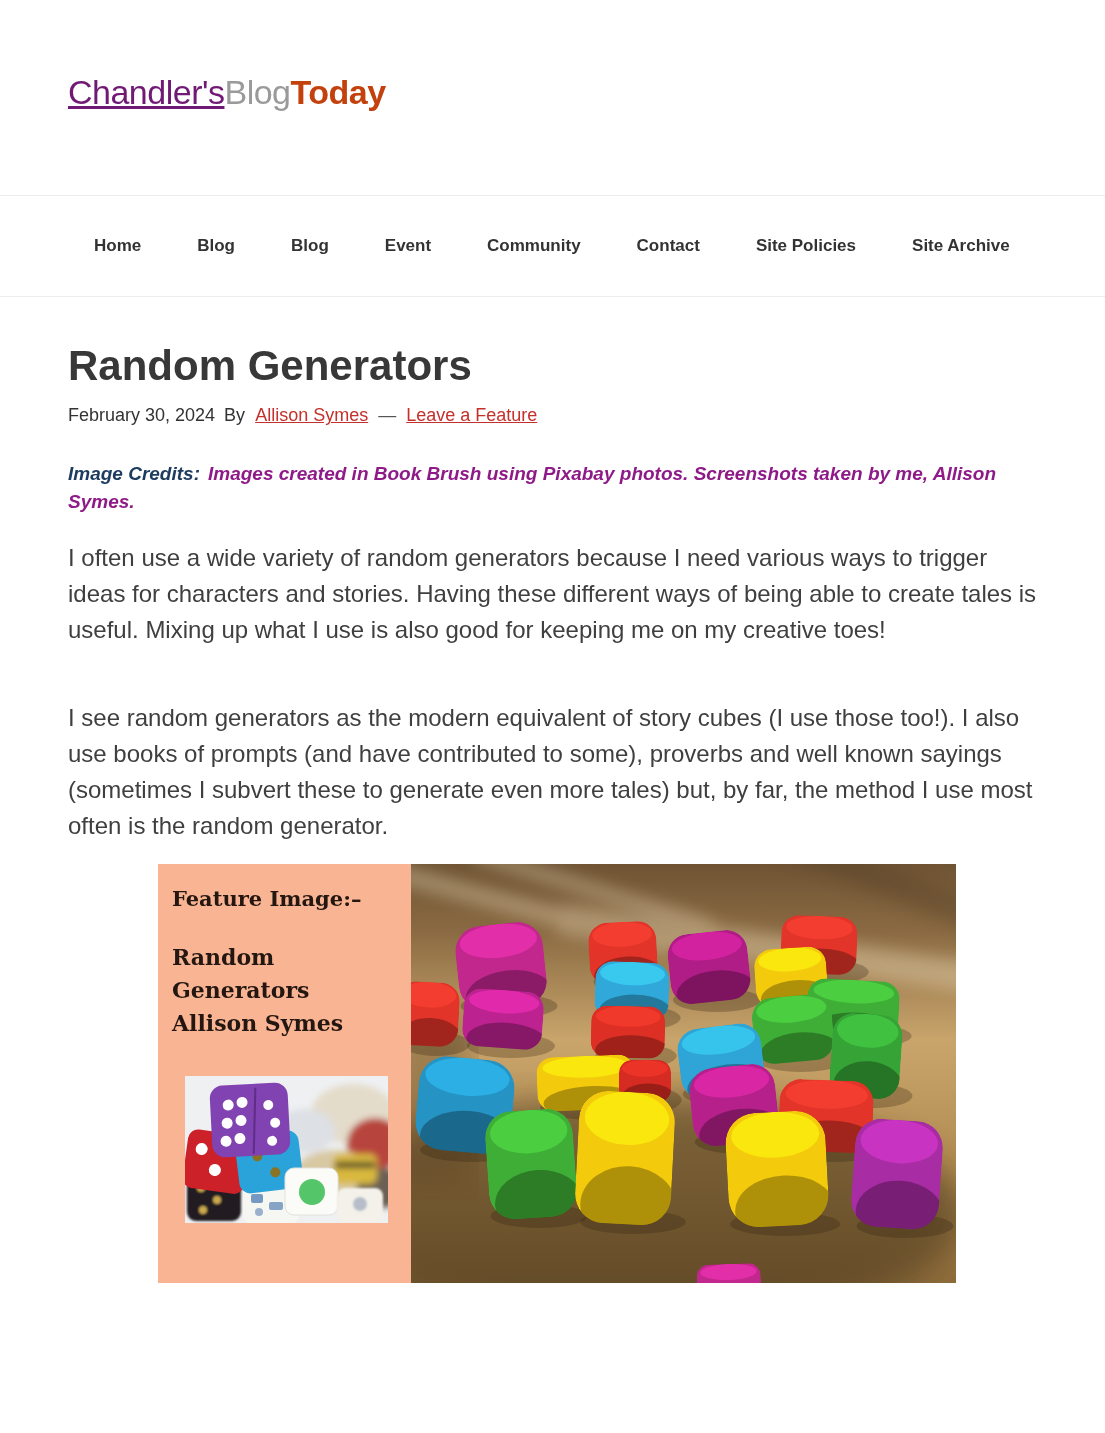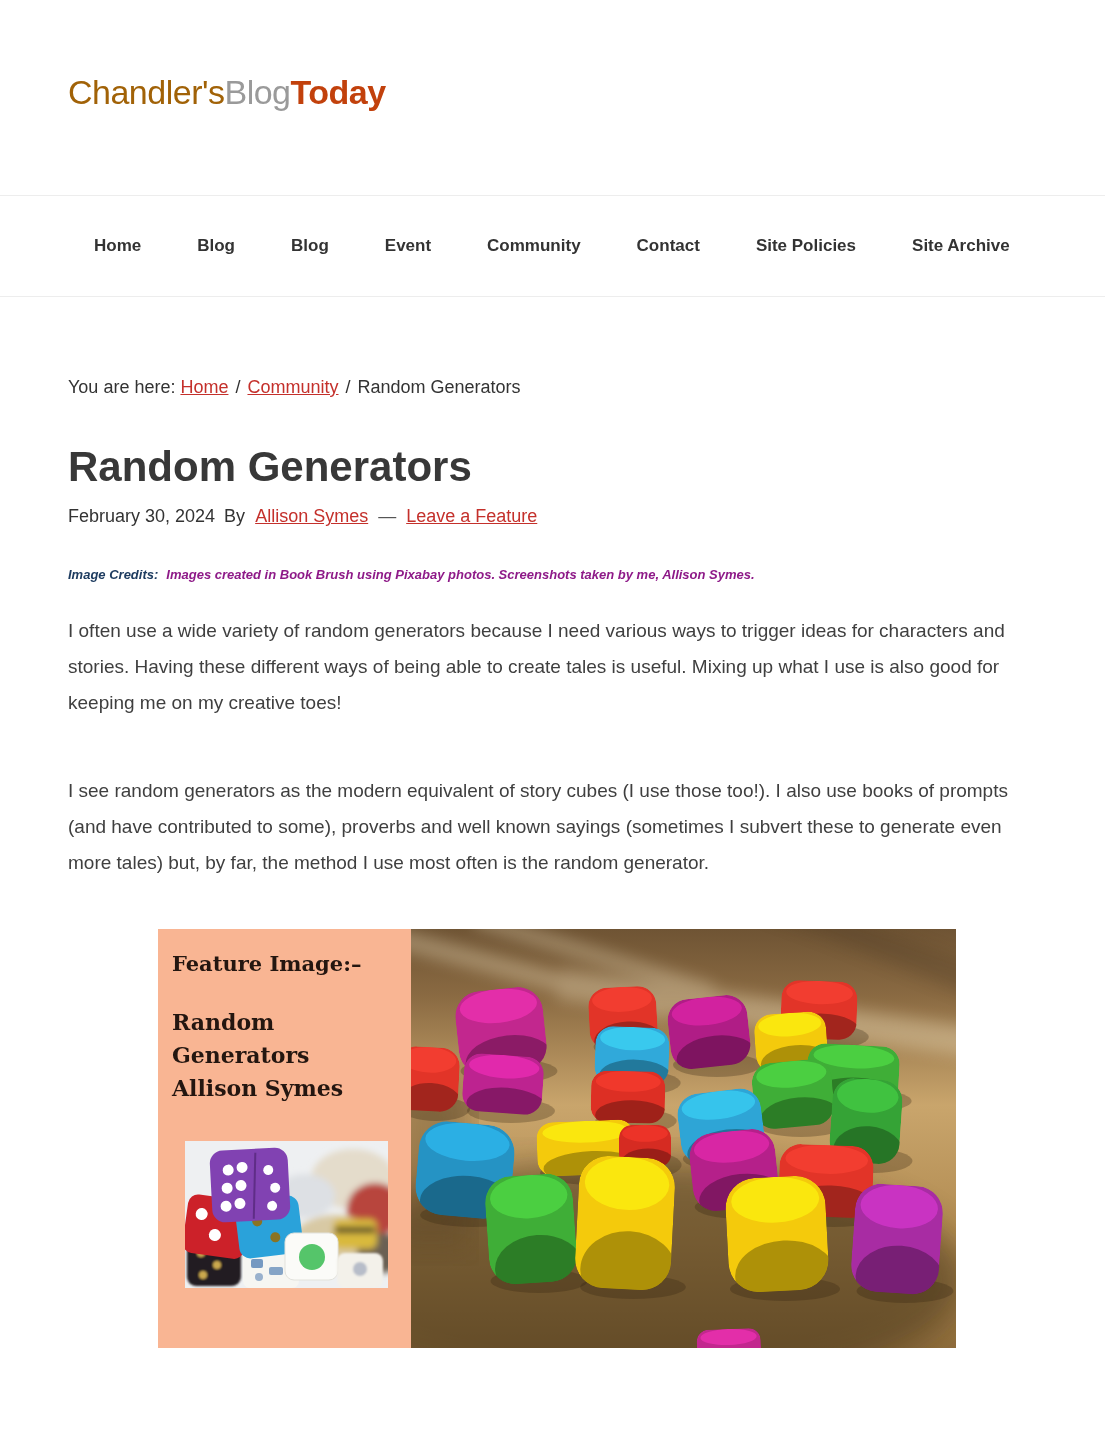--- a/index.html
+++ b/index.html
@@ -7,21 +7,21 @@
   body {
     font-family: "Liberation Sans", sans-serif;
     color: #3b3b3b;
     width: 1105px;
   }
   .page { width: 1105px; min-height: 1433px; overflow: hidden; background: #fff; }
 
   
   .site-header { height: 195px; padding: 74px 0 0 68px; }
   .logo { font-size: 34px; line-height: 1.1; letter-spacing: -0.5px; cursor: pointer; }
-  .logo .l1 { color: #a16207; }
+  .logo .l1 { color: #701a75; text-decoration: underline; }
   .logo .l2 { color: #9a9a9a; }
   .logo .l3 { color: #c2410c; font-weight: bold; }
 
   
   .main-nav {
     height: 102px;
     border-top: 1px solid #ededed;
     border-bottom: 1px solid #ededed;
     display: flex;
     align-items: center;
@@ -54,43 +54,44 @@
   }
 
   .entry-meta { margin-top: 14px; font-size: 18px; color: #333; }
   .entry-meta a { color: #c4302b; text-decoration: underline; }
   .meta-by { margin-left: 4px; text-align: right; }
   .meta-author { margin-left: 5px; }
   .meta-dash { margin: 0 10px; color: #555; }
 
   .image-credits {
     margin-top: 34px;
-    font-size: 13px;
+    font-size: 19px;
     font-weight: bold;
     font-style: italic;
     line-height: 28px;
   }
   .credit-label { color: #1e3c60; }
   .credit-text { color: #8e1a88; margin-left: 8px; }
 
   p.body-text {
-    font-size: 19px;
+    font-size: 24px;
     line-height: 36px;
     color: #3f3f3f;
     margin: 24px 0 0 0;
   }
   p.body-text + p.body-text { margin-top: 52px; }
 
   
   figure.feature {
     width: 798px;
     height: 370px;
     margin: 44px auto 0 auto;
     display: flex;
     padding: 4px;
+    align-items: center;
   }
   .feature-panel {
     width: 253px;
     height: 419px;
     background: #f9b593;
     padding: 22px 0 0 14px;
     flex: 0 0 auto;
   }
   .feature-panel .fp-line1 {
     font-family: "DejaVu Serif", serif;
@@ -127,24 +128,20 @@
     <a href="#">Blog</a>
     <a href="#">Event</a>
     <a href="#">Community</a>
     <a href="#">Contact</a>
     <a href="#">Site Policies</a>
     <a href="#">Site Archive</a>
   </nav>
 
   <main class="content">
 
-    <div class="breadcrumb">
-      <span>You are here:</span>
-      <a href="#">Home</a><span class="bc-sep">/</span><a href="#">Community</a><span class="bc-sep">/</span><span>Random Generators</span>
-    </div>
 
     <h1 class="entry-title">Random Generators</h1>
 
     <div class="entry-meta">
       <span>February 30, 2024</span>
       <span class="meta-by">By</span>
       <a href="#" class="meta-author">Allison Symes</a><span class="meta-dash">—</span><a href="#">Leave a Feature</a>
     </div>
 
     <p class="image-credits">

